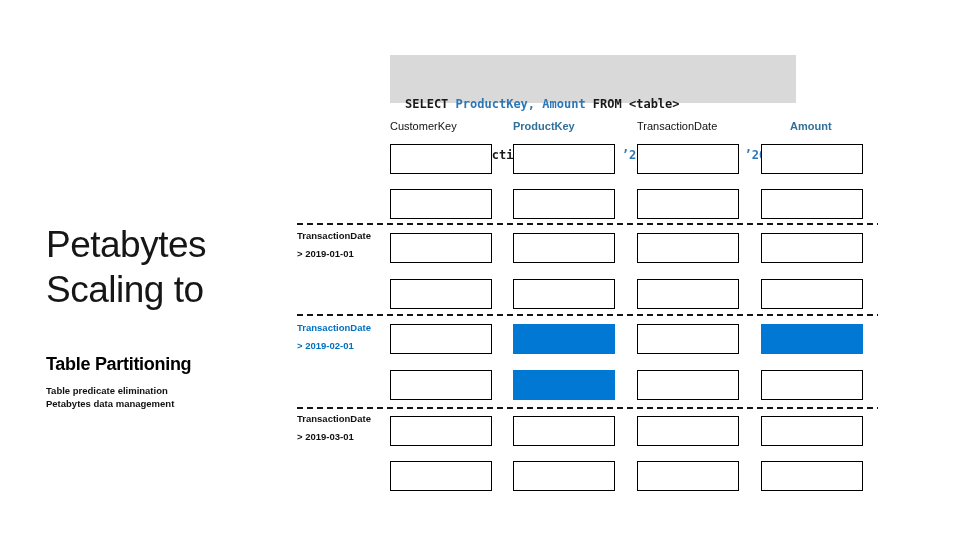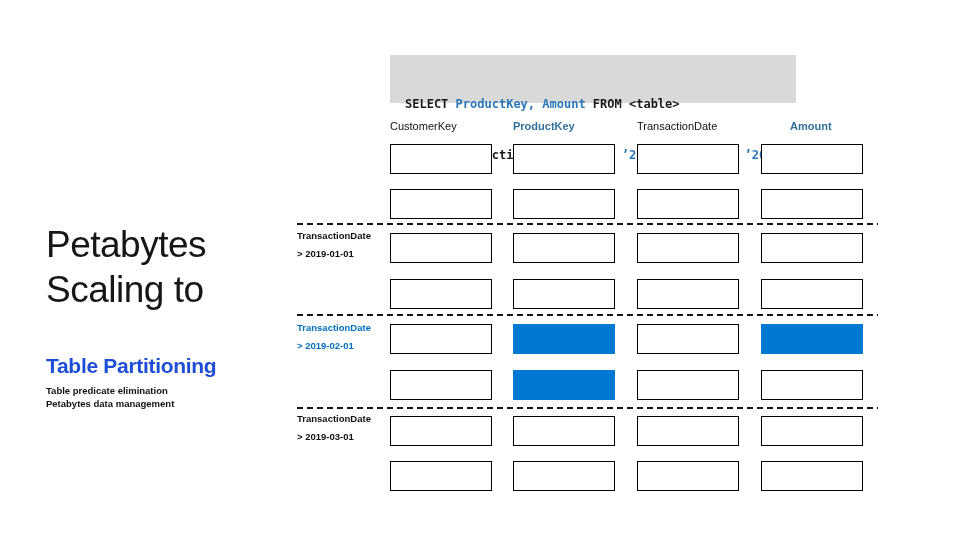--- a/index.html
+++ b/index.html
@@ -3,22 +3,22 @@
 <meta charset="utf-8">
 <style>
   html,body{margin:0;padding:0;}
   body{width:960px;height:540px;background:#ffffff;overflow:hidden;
        font-family:"Liberation Sans",sans-serif;color:#111;}
   .slide{position:absolute;left:0;top:0;width:960px;height:540px;background:#fff;}
 
   
   .title{position:absolute;left:46px;top:222px;font-size:37px;font-weight:300;
          line-height:45px;letter-spacing:-0.5px;color:#161616;}
-  .subtitle{position:absolute;left:46px;top:354px;font-size:21px;font-weight:700;
-            letter-spacing:-0.3px;color:#1d4ed8;}
+  .subtitle{position:absolute;left:46px;top:354px;font-size:18px;font-weight:700;
+            letter-spacing:-0.3px;color:#000000;}
   .bullets{position:absolute;left:46px;top:384px;font-size:9.5px;font-weight:700;
            line-height:13px;color:#111;}
 
   
   .code-box{position:absolute;left:390px;top:55px;width:406px;height:48px;
             background:var(--code-bg,#d9d9d9);box-sizing:border-box;
             padding:7px 0 0 15px;font-family:"DejaVu Sans Mono",monospace;
             font-size:12px;font-weight:700;line-height:17px;white-space:pre;}
   .code-box .kw{color:#1a1a1a;}
   .code-box .bl{color:var(--code-blue,#2b77b8);}

